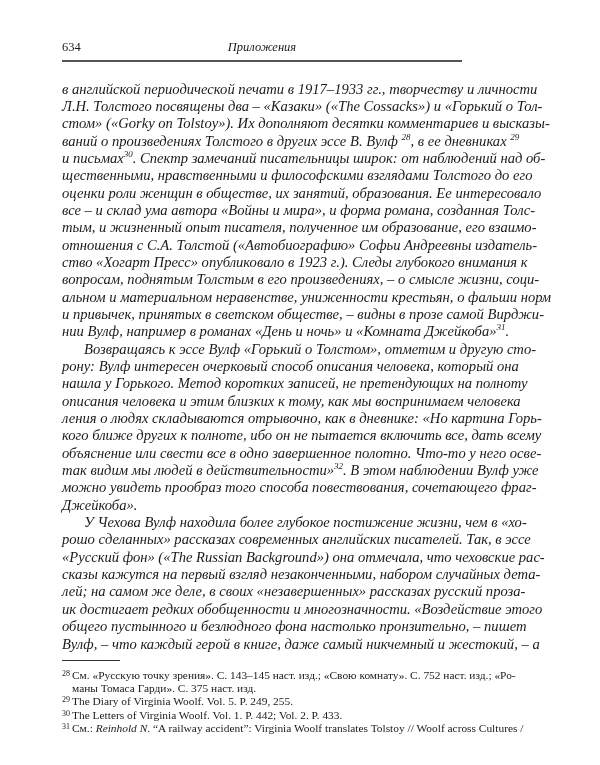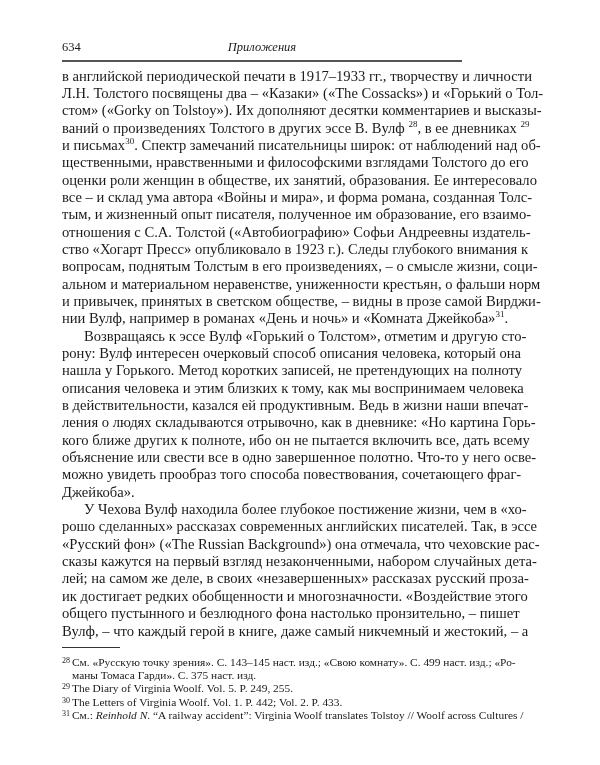--- a/index.html
+++ b/index.html
@@ -2,21 +2,21 @@
 <html><head>
 <meta charset="utf-8">
 <style>
   html, body { margin:0; padding:0; background:#ffffff; }
   body { width:600px; height:765px; position:relative; overflow:hidden; font-family:"Liberation Serif", "DejaVu Serif", serif; color:#1a1a1a; }
   .page { position:absolute; left:62px; top:40px; width:400px; }
   .header { position:relative; height:16px; font-size:12.5px; }
   .header .num { position:absolute; left:0; top:0; }
   .header .title { position:absolute; left:0; right:0; top:0; text-align:center; font-style:italic; }
   .rule { height:1.5px; background:#555; margin-top:4px; }
-  .body { margin-top:6px; font-size:14.6px; line-height:17.35px; }
+  .body { margin-top:19px; font-size:14.6px; line-height:17.35px;font-style:italic; }
   .body .ln { display:block; white-space:nowrap; text-align:justify; text-align-last:justify; height:17.35px; }
   .body .ln.last { text-align-last:left; }
   .body .ln.ind { text-indent:22px; }
   sup { font-size:9px; line-height:0; vertical-align:super; }
   .fnrule { width:58px; height:1px; background:#333; margin-top:7px; }
   .fns { margin-top:8px; font-size:11.4px; line-height:13.3px; }
   .fn { position:relative; padding-left:10px; }
   .fn .mk { position:absolute; left:0; top:-2px; font-size:8px; }
   .fn .fl { display:block; white-space:nowrap; text-align:justify; text-align-last:justify; }
   .fn .fl.last { text-align-last:left;font-family:Liberation Serif, serif; }
@@ -45,41 +45,41 @@
       <span class="ln"><span>отношения с С.А. Толстой («Автобиографию» Софьи Андреевны издатель-</span></span>
       <span class="ln"><span>ство «Хогарт Пресс» опубликовало в 1923 г.). Следы глубокого внимания к</span></span>
       <span class="ln"><span>вопросам, поднятым Толстым в его произведениях, – о смысле жизни, соци-</span></span>
       <span class="ln"><span>альном и материальном неравенстве, униженности крестьян, о фальши норм</span></span>
       <span class="ln"><span>и привычек, принятых в светском обществе, – видны в прозе самой Вирджи-</span></span>
       <span class="ln last"><span>нии Вулф, например в романах «День и ночь» и «Комната Джейкоба»</span><sup>31</sup>.</span>
       <span class="ln ind"><span>Возвращаясь к эссе Вулф «Горький о Толстом», отметим и другую сто-</span></span>
       <span class="ln"><span>рону: Вулф интересен очерковый способ описания человека, который она</span></span>
       <span class="ln"><span>нашла у Горького. Метод коротких записей, не претендующих на полноту</span></span>
       <span class="ln"><span>описания человека и этим близких к тому, как мы воспринимаем человека</span></span>
-      <span class="ln"><span>в действительности, казался ей продуктивным. Ведь в жизни наши впечат-</span></span>
       <span class="ln"><span>ления о людях складываются отрывочно, как в дневнике: «Но картина Горь-</span></span>
       <span class="ln"><span>кого ближе других к полноте, ибо он не пытается включить все, дать всему</span></span>
       <span class="ln"><span>объяснение или свести все в одно завершенное полотно. Что-то у него осве-</span></span>
+      <span class="ln"><span>так видим мы людей в действительности»</span><sup>32</sup>. В этом наблюдении Вулф уже</span>
       <span class="ln"><span>можно увидеть прообраз того способа повествования, сочетающего фраг-</span></span>
       <span class="ln last"><span>Джейкоба».</span></span>
       <span class="ln ind"><span>У Чехова Вулф находила более глубокое постижение жизни, чем в «хо-</span></span>
       <span class="ln"><span>рошо сделанных» рассказах современных английских писателей. Так, в эссе</span></span>
       <span class="ln"><span>«Русский фон» («The Russian Background») она отмечала, что чеховские рас-</span></span>
       <span class="ln"><span>сказы кажутся на первый взгляд незаконченными, набором случайных дета-</span></span>
       <span class="ln"><span>лей; на самом же деле, в своих «незавершенных» рассказах русский проза-</span></span>
       <span class="ln"><span>ик достигает редких обобщенности и многозначности. «Воздействие этого</span></span>
       <span class="ln"><span>общего пустынного и безлюдного фона настолько пронзительно, – пишет</span></span>
       <span class="ln"><span>Вулф, – что каждый герой в книге, даже самый никчемный и жестокий, – а</span></span>
     </div>
 
   <div class="fnrule"></div>
   <div class="fns" id="fns">
       <div class="fn">
         <span class="mk">28</span>
-        <span class="fl">См. «Русскую точку зрения». С. 143–145 наст. изд.; «Свою комнату». С. 499 наст. изд.; «Ро-</span>
+        <span class="fl">См. «Русскую точку зрения». С. 143–145 наст. изд.; «Свою комнату». С. 752 наст. изд.; «Ро-</span>
         <span class="fl last">маны Томаса Гарди». С. 375 наст. изд.</span>
       </div>
       <div class="fn">
         <span class="mk">29</span>
         <span class="fl last">The Diary of Virginia Woolf. Vol. 5. P. 249, 255.</span>
       </div>
       <div class="fn">
         <span class="mk">30</span>
         <span class="fl last">The Letters of Virginia Woolf. Vol. 1. P. 442; Vol. 2. P. 433.</span>
       </div>

